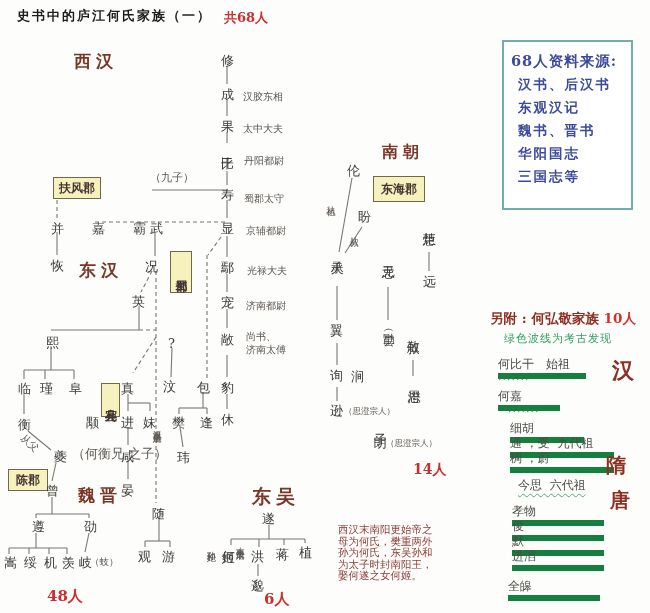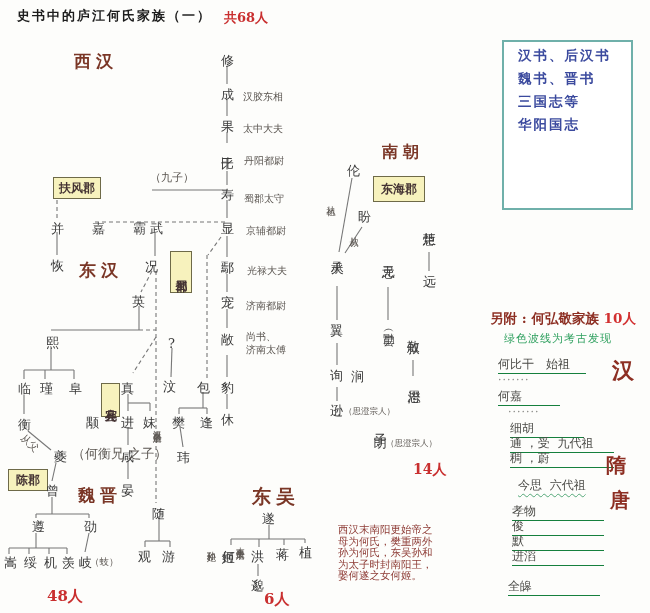--- a/index.html
+++ b/index.html
@@ -18,21 +18,21 @@
   #src-box{position:absolute;left:502px;top:40px;width:127px;height:166px;
            border:2px solid #6fb0aa;background:#fff;color:#3b4a9e;}
   #src-title{font-size:14.5px;font-weight:bold;margin:10px 4px 4px 7px;letter-spacing:1px;}
   .src-item{font-size:13.5px;margin:5px 0 0 14px;letter-spacing:2px;font-weight:bold;}
   #note-block{position:absolute;left:338px;top:524px;width:96px;color:#8d3a34;
               font-size:10.5px;line-height:11.5px;}
   #hj-panel{position:absolute;left:490px;top:310px;width:158px;}
   #hj-head{color:#8d2f23;font-weight:bold;font-size:13.5px;white-space:pre;}
   #hj-head .ppl{color:#d23030;}
   #hj-legend{color:#2fa05f;font-size:11px;margin:3px 0 0 14px;letter-spacing:1px;}
-  .hj-row{position:absolute;font-size:12px;color:#4a4a46;border-bottom:1px solid #15803d;
+  .hj-row{position:absolute;font-size:12px;color:#4a4a46;border-bottom:6px solid #15803d;
           white-space:pre;}
   .hj-row.red{color:#b93226;}
   .hj-row.wavy{border-bottom:none;text-decoration:underline wavy #54a878 1px;text-underline-offset:4px;}
   .hj-dots{position:absolute;font-size:11px;color:#8a8a86;letter-spacing:1px;}
   .hj-era{position:absolute;color:#8d2f23;font-weight:bold;}
   #page-title{position:absolute;left:17px;top:7px;font-size:13px;font-weight:bold;
               color:#1d1d1d;letter-spacing:2px;}
   #title-count{position:absolute;left:224px;top:9px;font-size:13px;font-weight:bold;color:#c92f2f;}
   .rot{transform-origin:left top;}
 </style>
@@ -113,25 +113,27 @@
       <line x1="156" y1="271" x2="156" y2="503" stroke="#777777" stroke-width="1.1" stroke-dasharray="4,3"></line>
       <line x1="156" y1="337" x2="133" y2="373" stroke="#777777" stroke-width="1.1" stroke-dasharray="4,3"></line>
       <line x1="221" y1="237" x2="208" y2="255" stroke="#777777" stroke-width="1.1" stroke-dasharray="4,3"></line>
       <line x1="207" y1="255" x2="207" y2="378" stroke="#777777" stroke-width="1.1" stroke-dasharray="4,3"></line>
     </svg>
 
   <div id="page-title">史书中的庐江何氏家族（一）</div>
   <div id="title-count">共68人</div>
 
   <div id="src-box">
+    <div id="src-title">68人资料来源:</div>
     <div id="src-items">
         <div class="src-item">汉书、后汉书</div>
+        <div class="src-item">东观汉记</div>
         <div class="src-item">魏书、晋书</div>
+        <div class="src-item">华阳国志</div>
         <div class="src-item">三国志等</div>
-        <div class="src-item">华阳国志</div>
       </div>
   </div>
 
   <div id="note-block">
       <div>西汉末南阳更始帝之</div>
       <div>母为何氏，樊重两外</div>
       <div>孙为何氏，东吴孙和</div>
       <div>为太子时封南阳王，</div>
       <div>娶何遂之女何姬。</div>
     </div>

